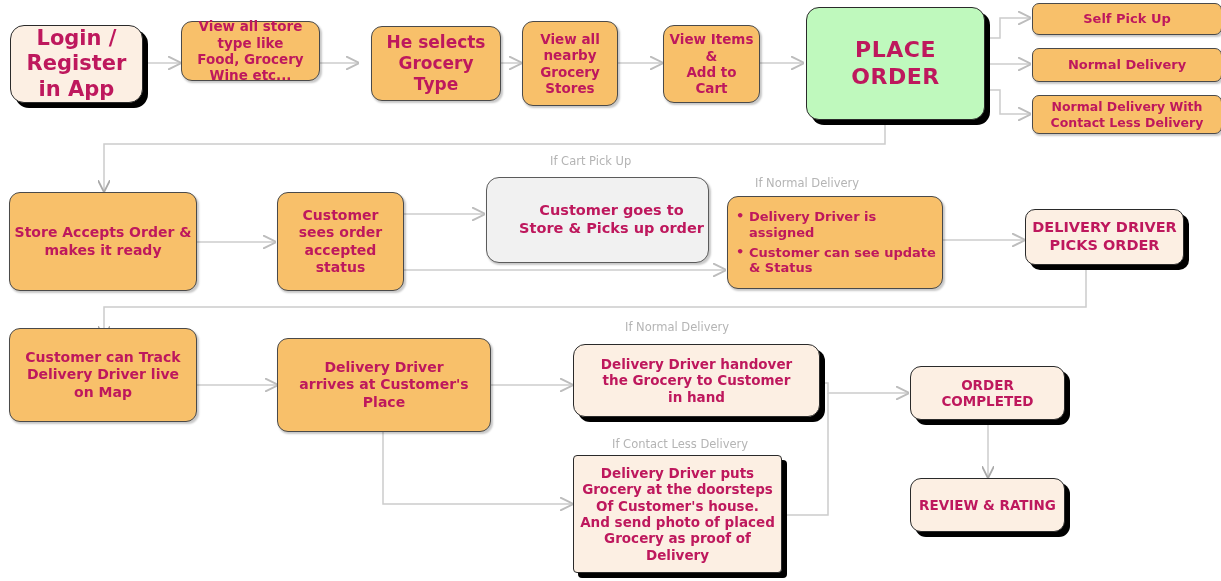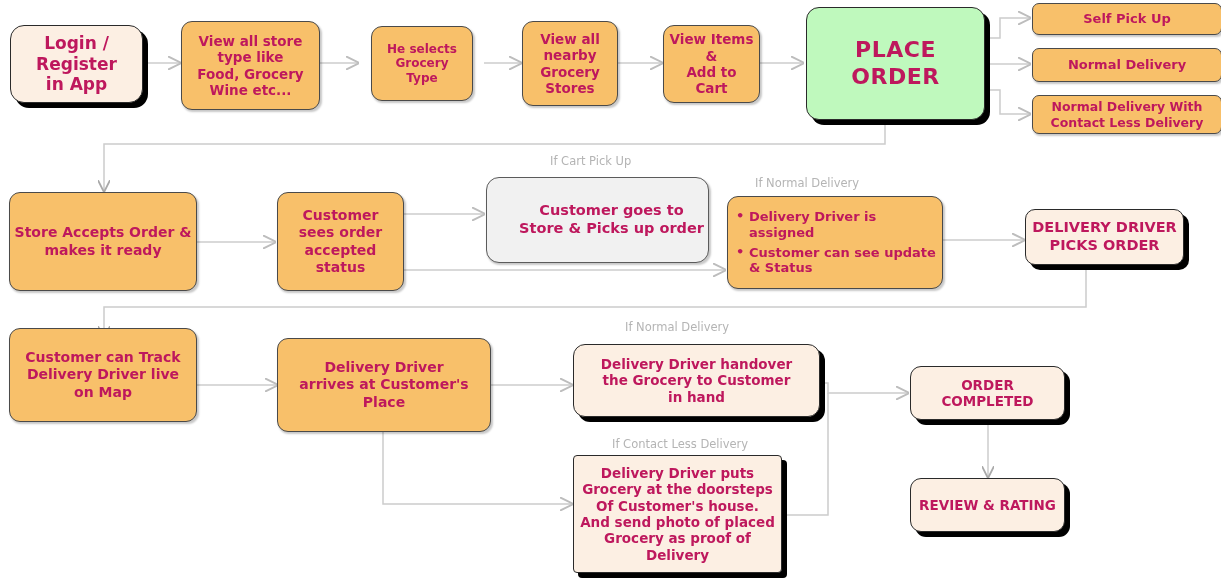--- a/index.html
+++ b/index.html
@@ -128,29 +128,29 @@
 
       <path d="M 988 420 L 988 477" marker-end="url(#ah2)"></path>
     </g>
   </svg>
 
   <div class="edge-label" style="left:550px; top:154px;">If Cart Pick Up</div>
   <div class="edge-label" style="left:755px; top:176px;">If Normal Delivery</div>
   <div class="edge-label" style="left:625px; top:320px;">If Normal Delivery</div>
   <div class="edge-label" style="left:612px; top:437px;">If Contact Less Delivery</div>
 
-  <div class="node cream shadow" style="left:10px; top:25px; width:133px; height:78px; font-size:17px; border-radius:14px;">
+  <div class="node cream shadow" style="left:10px; top:25px; width:133px; height:78px; font-size:21px; border-radius:14px;">
     <span class="txt">Login /<br>Register<br>in App</span>
   </div>
 
-  <div class="node orange softshadow" style="left:181px; top:21px; width:139px; height:89px; font-size:13.5px;">
+  <div class="node orange softshadow" style="left:181px; top:21px; width:139px; height:60px; font-size:13.5px;">
     <span class="txt">View all store<br>type like<br>Food, Grocery<br>Wine etc...</span>
   </div>
 
-  <div class="node orange softshadow" style="left:371px; top:26px; width:102px; height:75px; font-size:12px;">
+  <div class="node orange softshadow" style="left:371px; top:26px; width:130px; height:75px; font-size:17px;">
     <span class="txt">He selects<br>Grocery<br>Type</span>
   </div>
 
   <div class="node orange softshadow" style="left:522px; top:21px; width:96px; height:85px; font-size:13.5px;">
     <span class="txt">View all<br>nearby<br>Grocery<br>Stores</span>
   </div>
 
   <div class="node orange softshadow" style="left:663px; top:25px; width:97px; height:78px; font-size:13.5px;">
     <span class="txt">View Items<br>&amp;<br>Add to Cart</span>
   </div>

